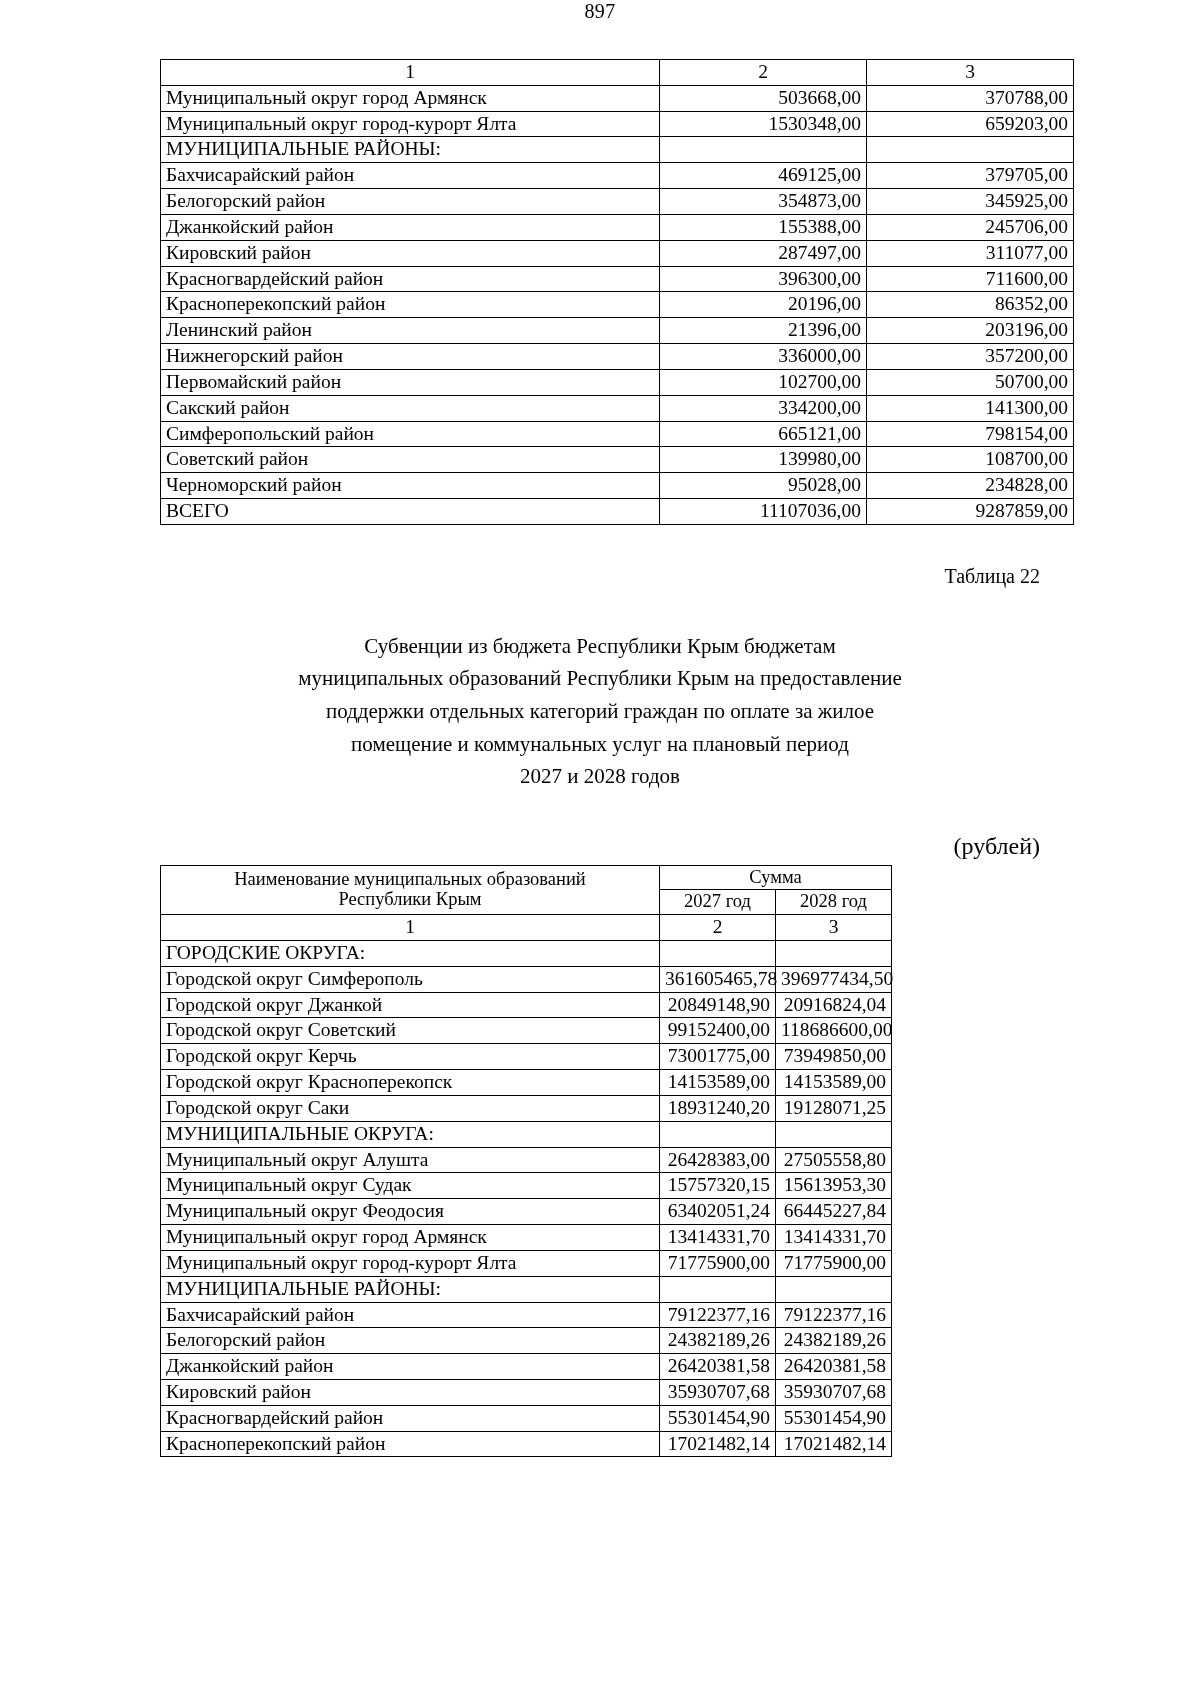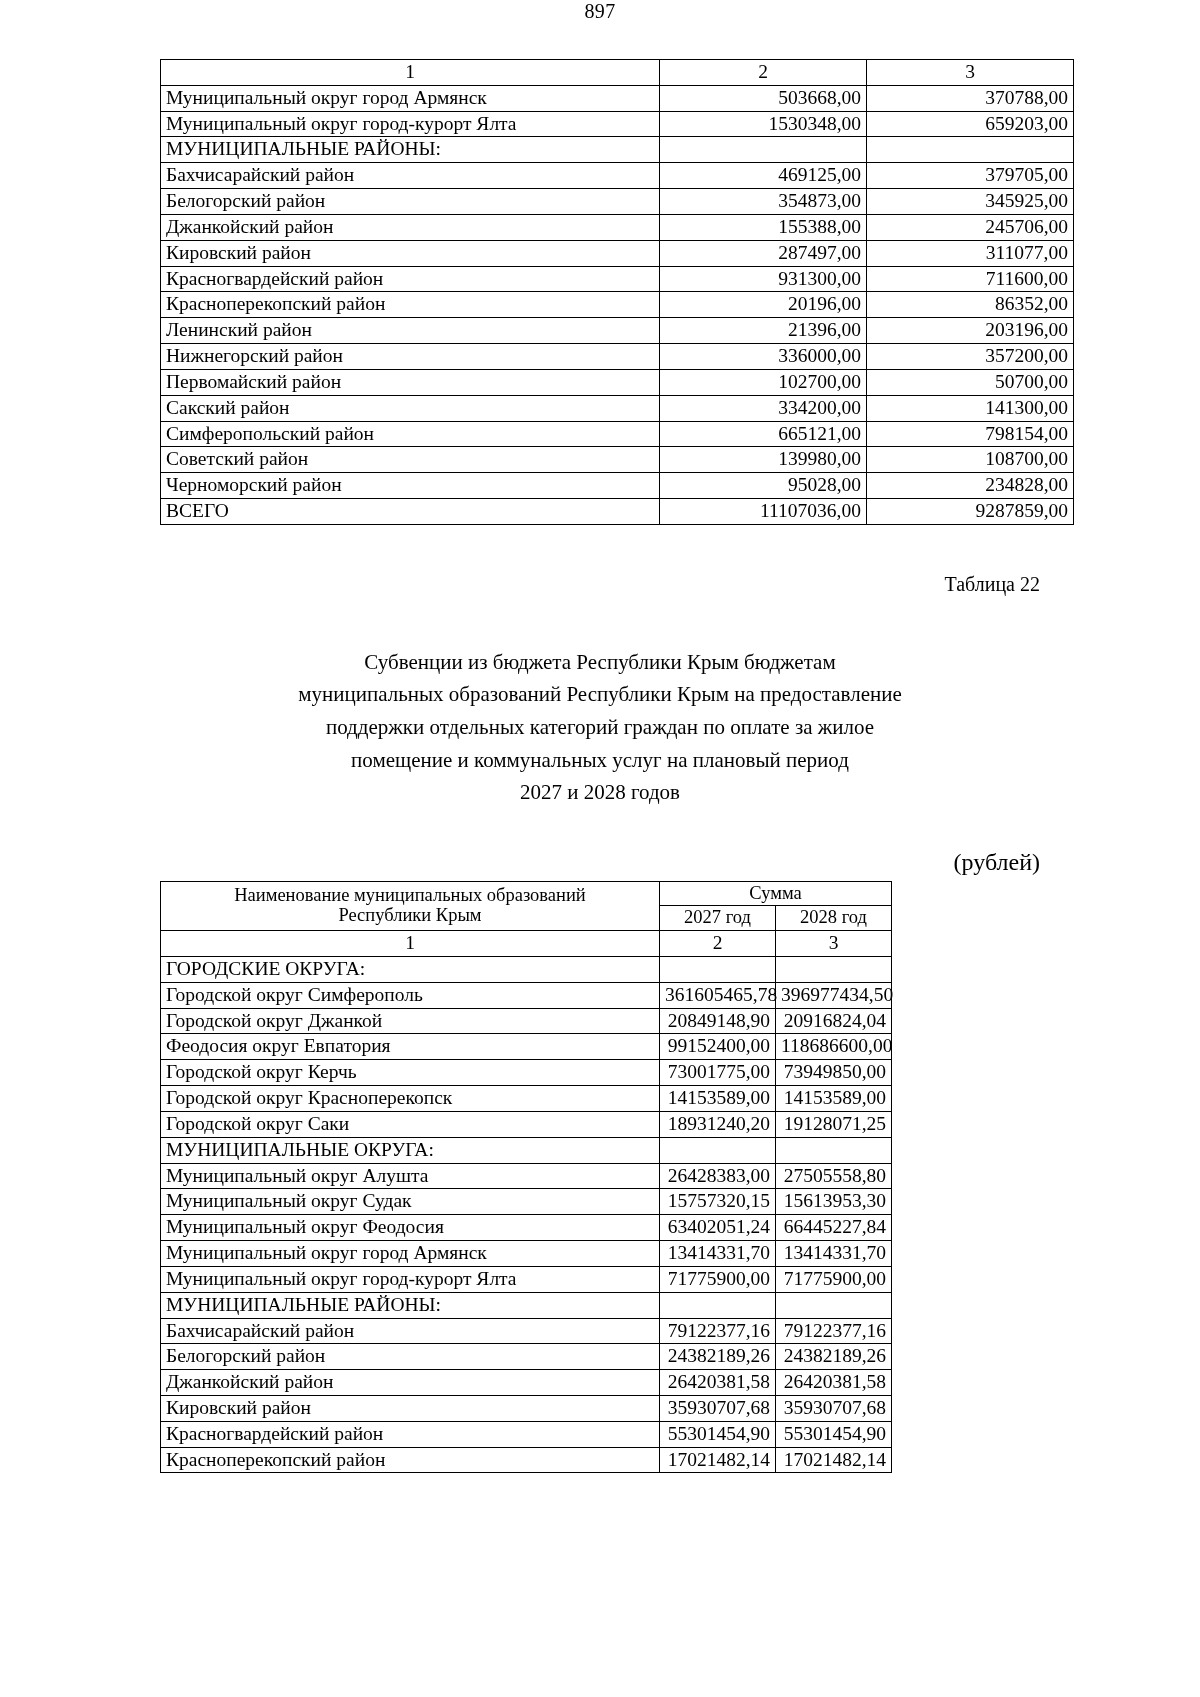--- a/index.html
+++ b/index.html
@@ -46,21 +46,21 @@
   .col-name  { width: 488px; text-align: left; }
   .col-two   { width: 196px; text-align: right; }
   .col-three { width: 196px; text-align: right; }
   .num-head  { text-align: center; }
   .bold      { font-weight: bold; }
   .empty-cell { }
   .tbl1-wrap { margin-top: 36px; }
 
   .table-label {
     width: 880px;
-    margin: 8px auto;
+    margin: 0 auto;
     text-align: right;
     font-size: 20px;
     padding-top: 40px;
   }
   .doc-title {
     width: 790px;
     margin: 0 auto;
     text-align: center;
     font-size: 21px;
     line-height: 1.55;
@@ -129,21 +129,21 @@
           <td class="col-two">155388,00</td>
           <td class="col-three">245706,00</td>
         </tr>
         <tr>
           <td class="col-name">Кировский район</td>
           <td class="col-two">287497,00</td>
           <td class="col-three">311077,00</td>
         </tr>
         <tr>
           <td class="col-name">Красногвардейский район</td>
-          <td class="col-two">931300,00</td>
+          <td class="col-two">396300,00</td>
           <td class="col-three">711600,00</td>
         </tr>
         <tr>
           <td class="col-name">Красноперекопский район</td>
           <td class="col-two">20196,00</td>
           <td class="col-three">86352,00</td>
         </tr>
         <tr>
           <td class="col-name">Ленинский район</td>
           <td class="col-two">21396,00</td>
@@ -228,21 +228,21 @@
           <td class="col-name">Городской округ Симферополь</td>
           <td class="col-two">361605465,78</td>
           <td class="col-three">396977434,50</td>
         </tr>
         <tr>
           <td class="col-name">Городской округ Джанкой</td>
           <td class="col-two">20849148,90</td>
           <td class="col-three">20916824,04</td>
         </tr>
         <tr>
-          <td class="col-name">Феодосия округ Евпатория</td>
+          <td class="col-name">Городской округ Советский</td>
           <td class="col-two">99152400,00</td>
           <td class="col-three">118686600,00</td>
         </tr>
         <tr>
           <td class="col-name">Городской округ Керчь</td>
           <td class="col-two">73001775,00</td>
           <td class="col-three">73949850,00</td>
         </tr>
         <tr>
           <td class="col-name">Городской округ Красноперекопск</td>

